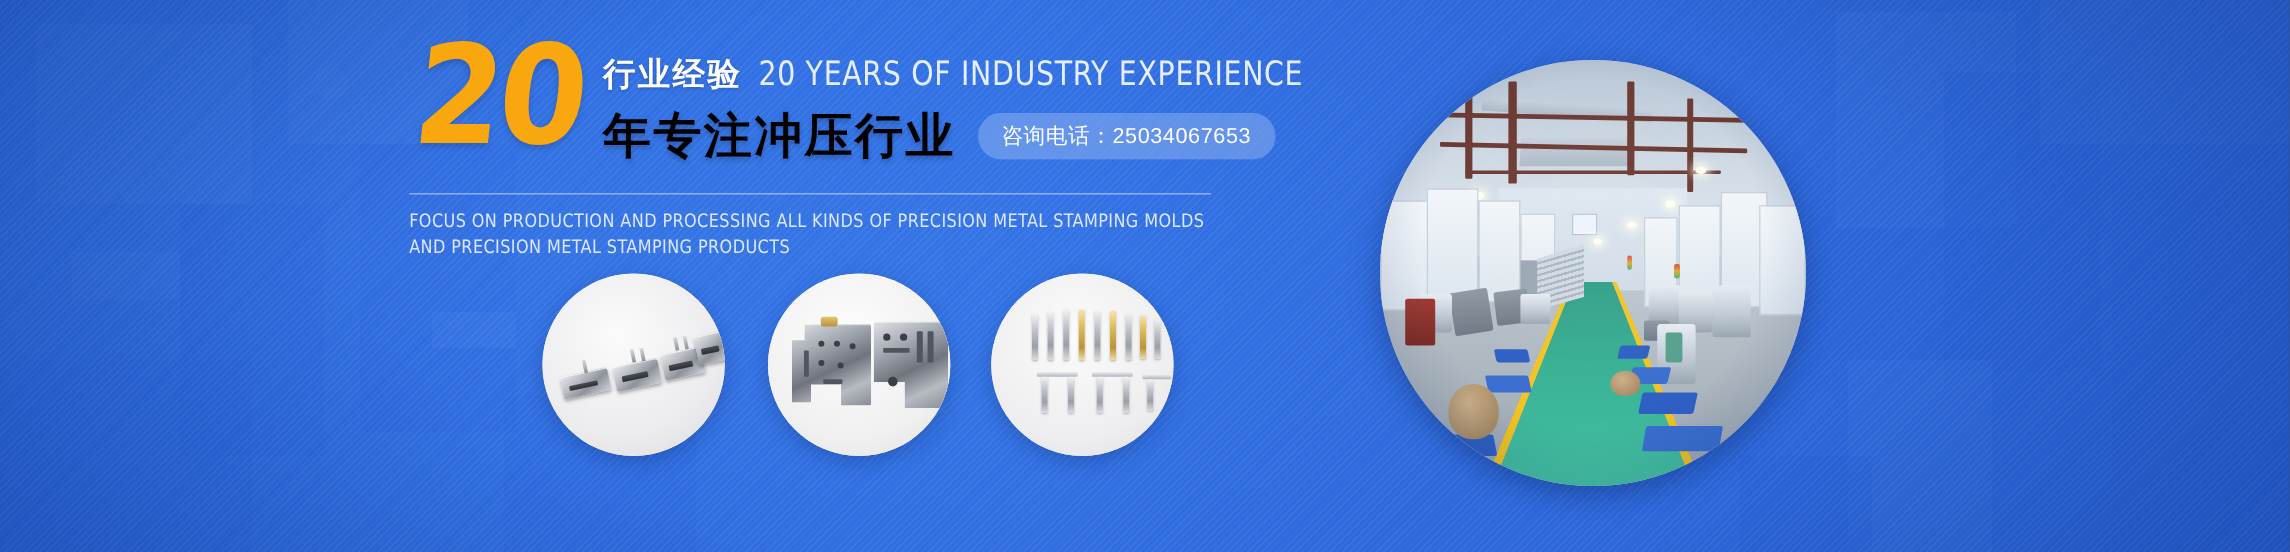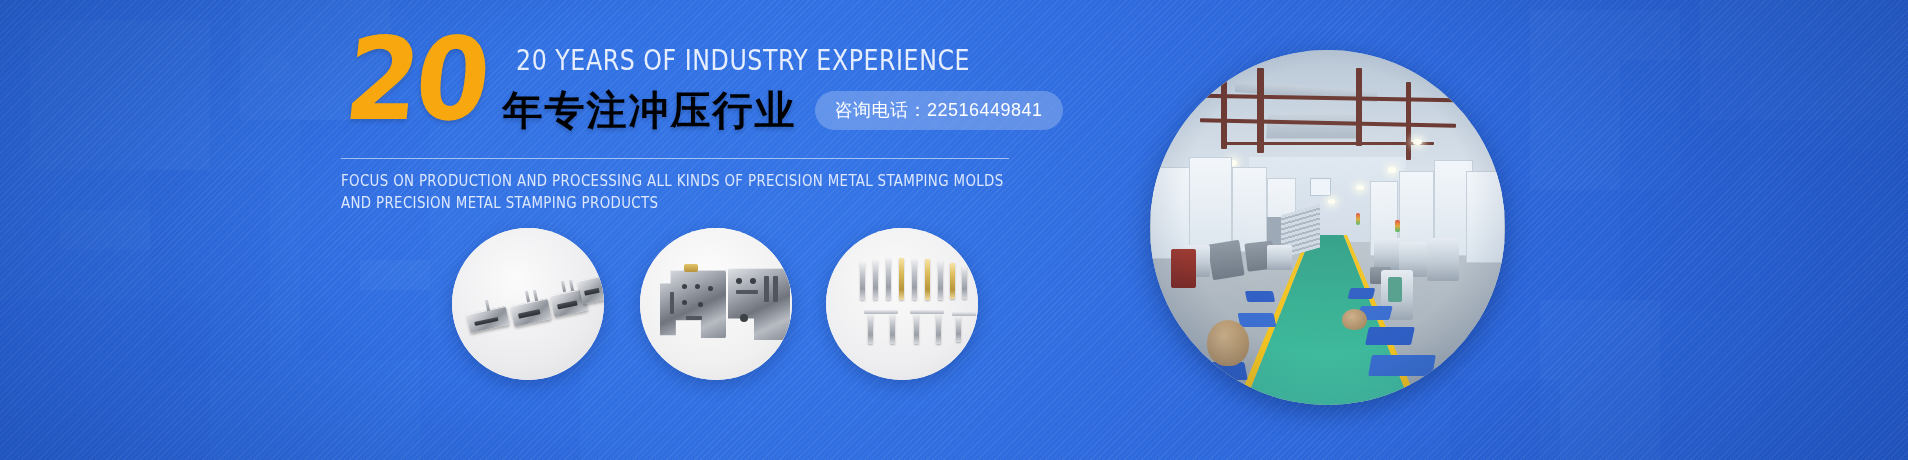--- a/index.html
+++ b/index.html
@@ -256,26 +256,27 @@
   <div class="bg-stripes"></div>
   <div class="bg-vig"></div>
 
   <div class="copy">
 
     <div class="head-row">
       <div class="big20">20</div>
 
       <div class="head-text">
         <div class="line1">
+          <span class="cn-sm">行业经验</span>
           <span class="en-big">20 YEARS OF INDUSTRY EXPERIENCE</span>
         </div>
 
         <div class="line2">
           <span class="cn-big">年专注冲压行业</span>
-          <span class="phone-badge">咨询电话：22516449841</span>
+          <span class="phone-badge">咨询电话：25034067653</span>
         </div>
       </div>
     </div>
 
     <div class="divider"></div>
 
     <div class="sub">
       <div>FOCUS ON PRODUCTION AND PROCESSING ALL KINDS OF PRECISION METAL STAMPING MOLDS</div>
       <div>AND PRECISION METAL STAMPING PRODUCTS</div>
     </div>

